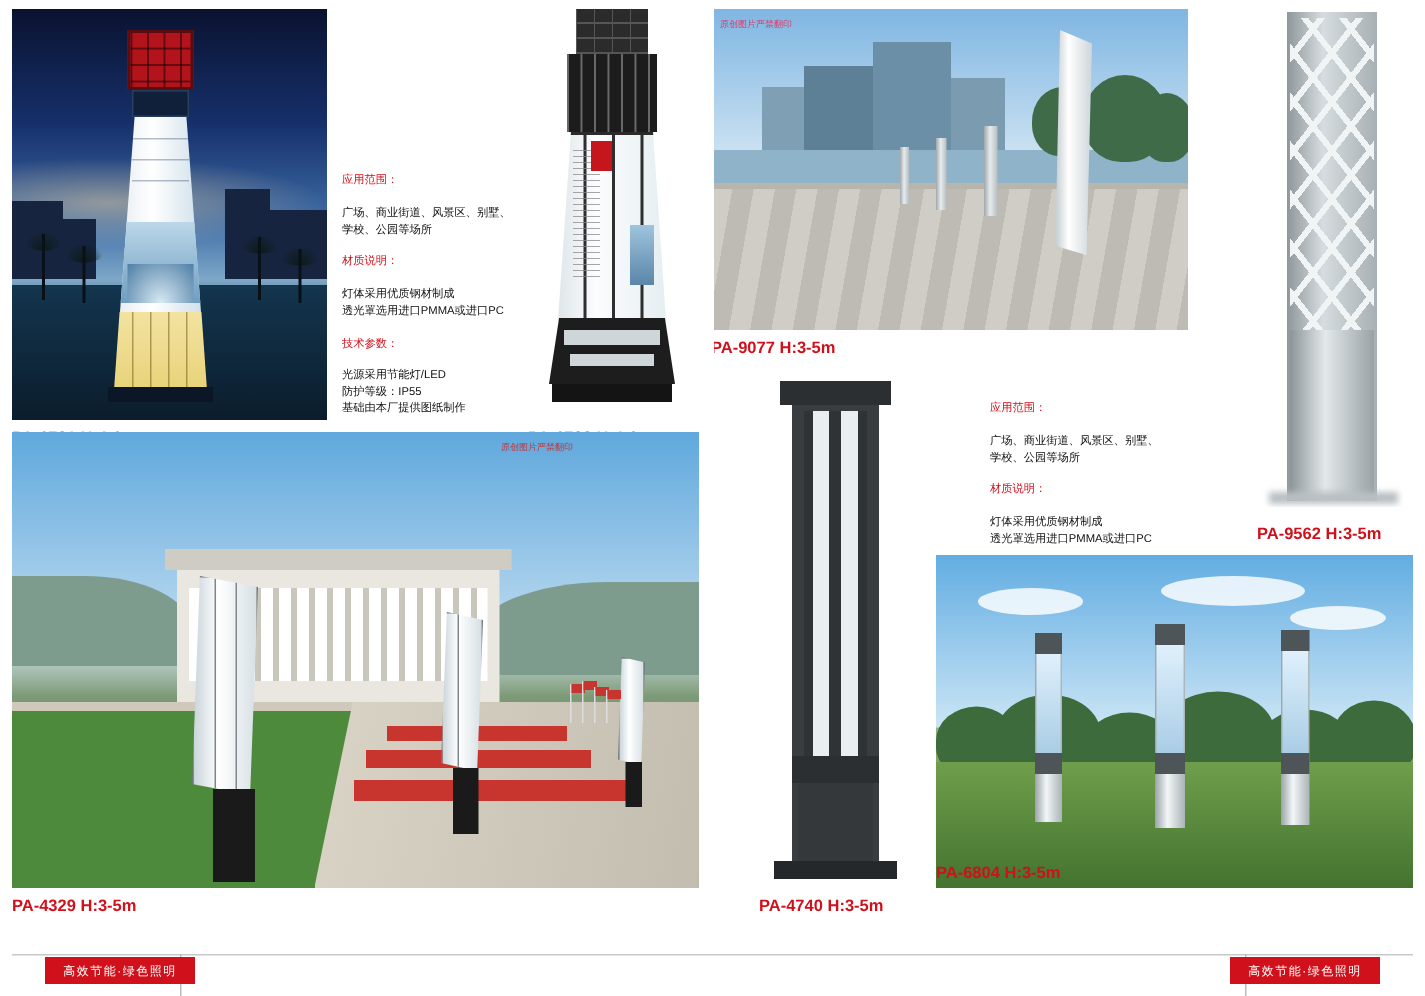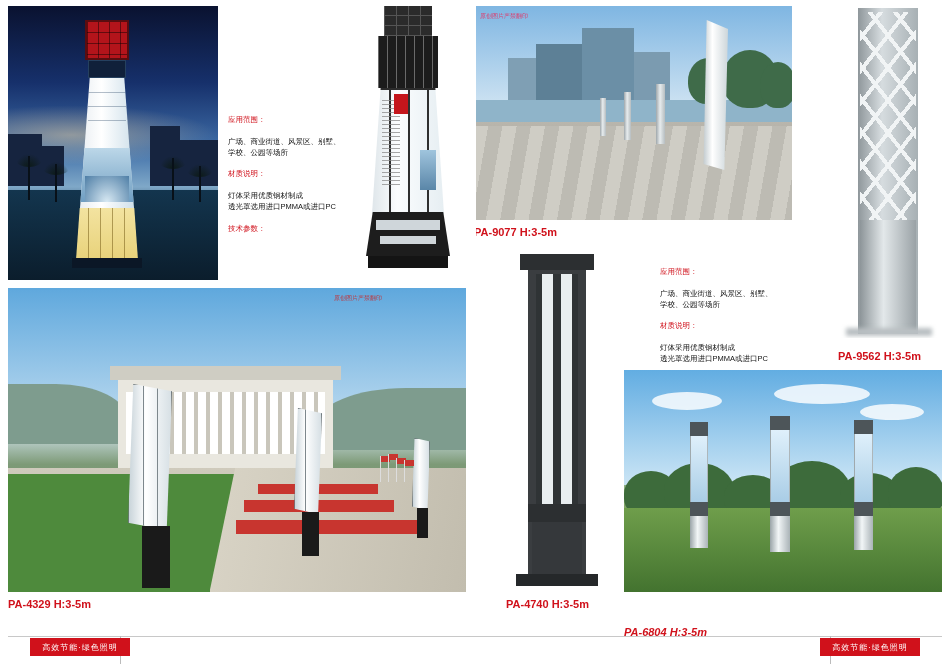--- a/index.html
+++ b/index.html
@@ -216,20 +216,23 @@
   <div class="cap" style="left:8px;top:286px;">PA-6701 H:4-6m</div>
 
   <div class="spec" style="left:228px;top:104px;width:120px;">
     <span class="hd">应用范围：</span><br>
     <span>广场、商业街道、风景区、别墅、
 学校、公园等场所</span><br>
     <span class="hd">材质说明：</span><br>
     <span>灯体采用优质钢材制成
 透光罩选用进口PMMA或进口PC</span><br>
     <span class="hd">技术参数：</span><br>
+    <span>光源采用节能灯/LED
+防护等级：IP55
+基础由本厂提供图纸制作</span>
   </div>
 
   <div class="photo" id="p6702">
     <div class="lantern">
       <div class="cap2"></div>
       <div class="grid"></div>
       <div class="panel">
         <div class="v" style="left:24%"></div>
         <div class="v" style="left:50%"></div>
         <div class="v" style="left:76%"></div>
@@ -369,21 +372,21 @@
       <div class="band" style="top:0;"></div>
       <div class="glass" style="top:14px;height:72px;"></div>
       <div class="band" style="top:86px;"></div>
     </div>
     <div class="lamp" style="left:230px;top:50px;width:19px;height:130px;">
       <div class="band" style="top:0;"></div>
       <div class="glass" style="top:14px;height:68px;"></div>
       <div class="band" style="top:82px;"></div>
     </div>
   </div>
-  <div class="cap" style="left:624px;top:626px;font-style:italic;">PA-6804 H:3-5m</div>
+  <div class="cap" style="left:624px;top:576px;">PA-6804 H:3-5m</div>
 
   <div class="foot-line"></div>
   <div class="gutter"></div>
   <div class="gutter2"></div>
   <div class="gutter3"></div>
   <div class="pgno" style="left:10px;">67</div>
   <div class="foot-tab" style="left:30px;width:88px;">高效节能·绿色照明</div>
   <div class="pgno" style="right:10px;">97</div>
   <div class="foot-tab" style="right:30px;width:88px;">高效节能·绿色照明</div>
 

